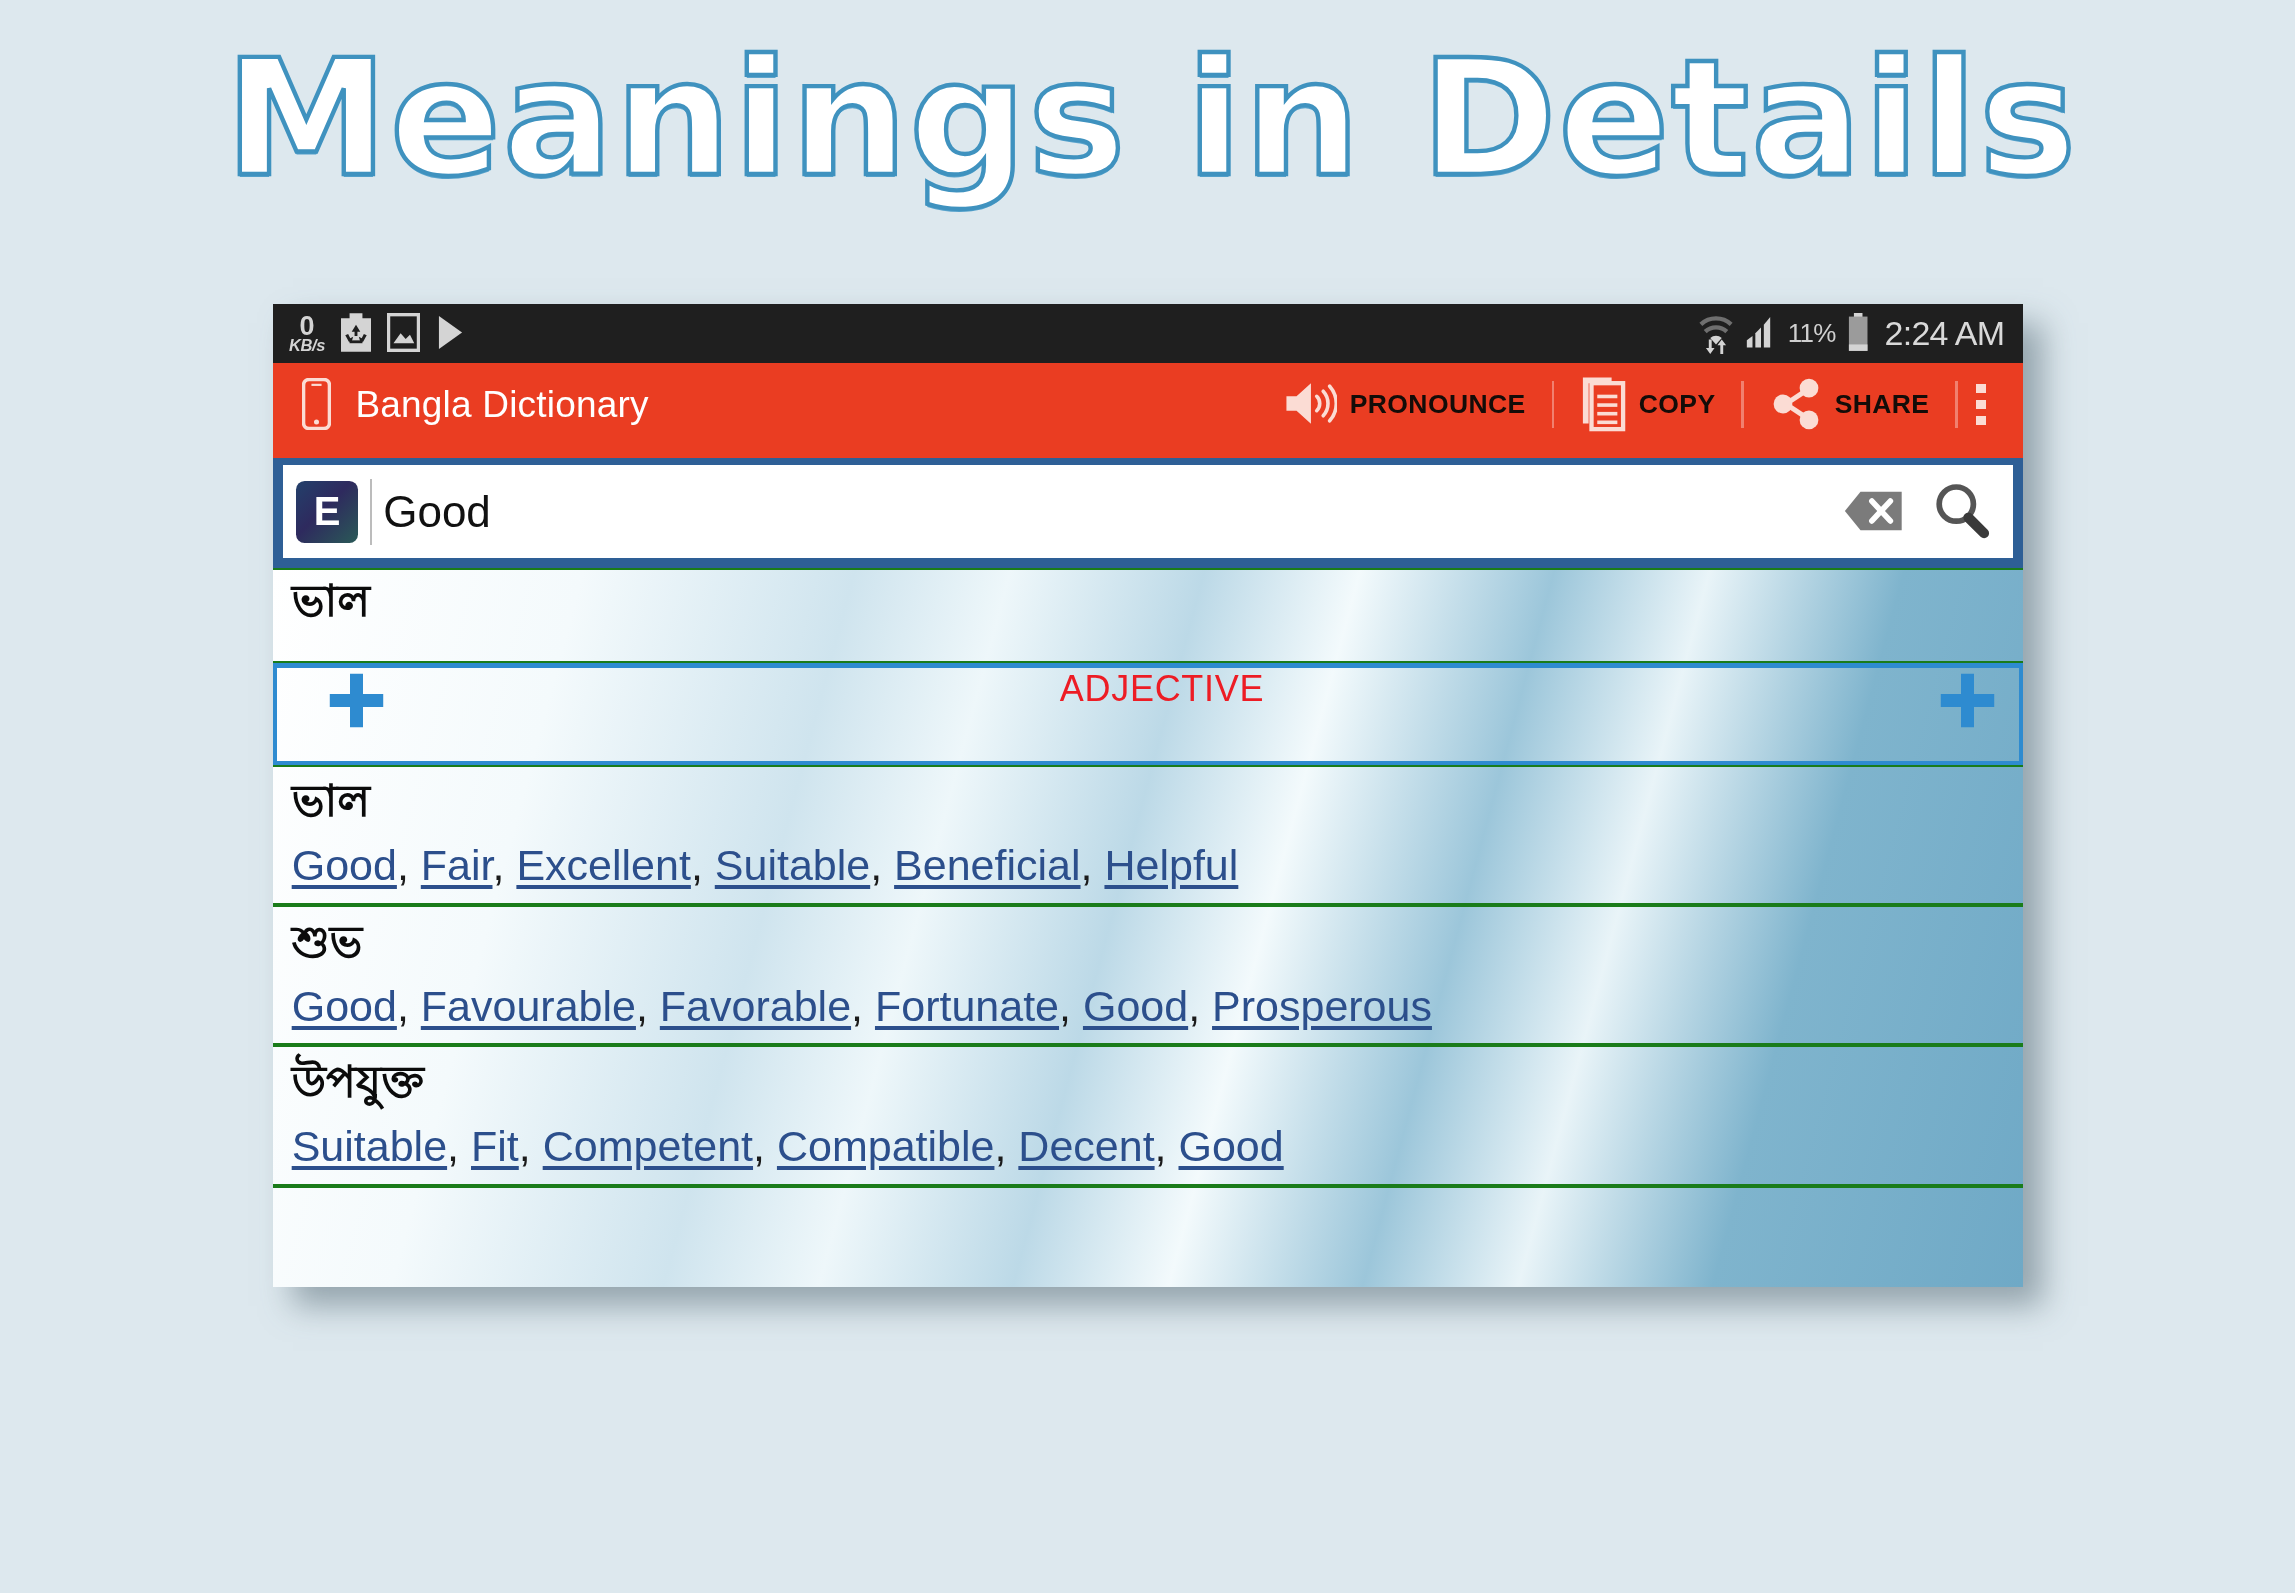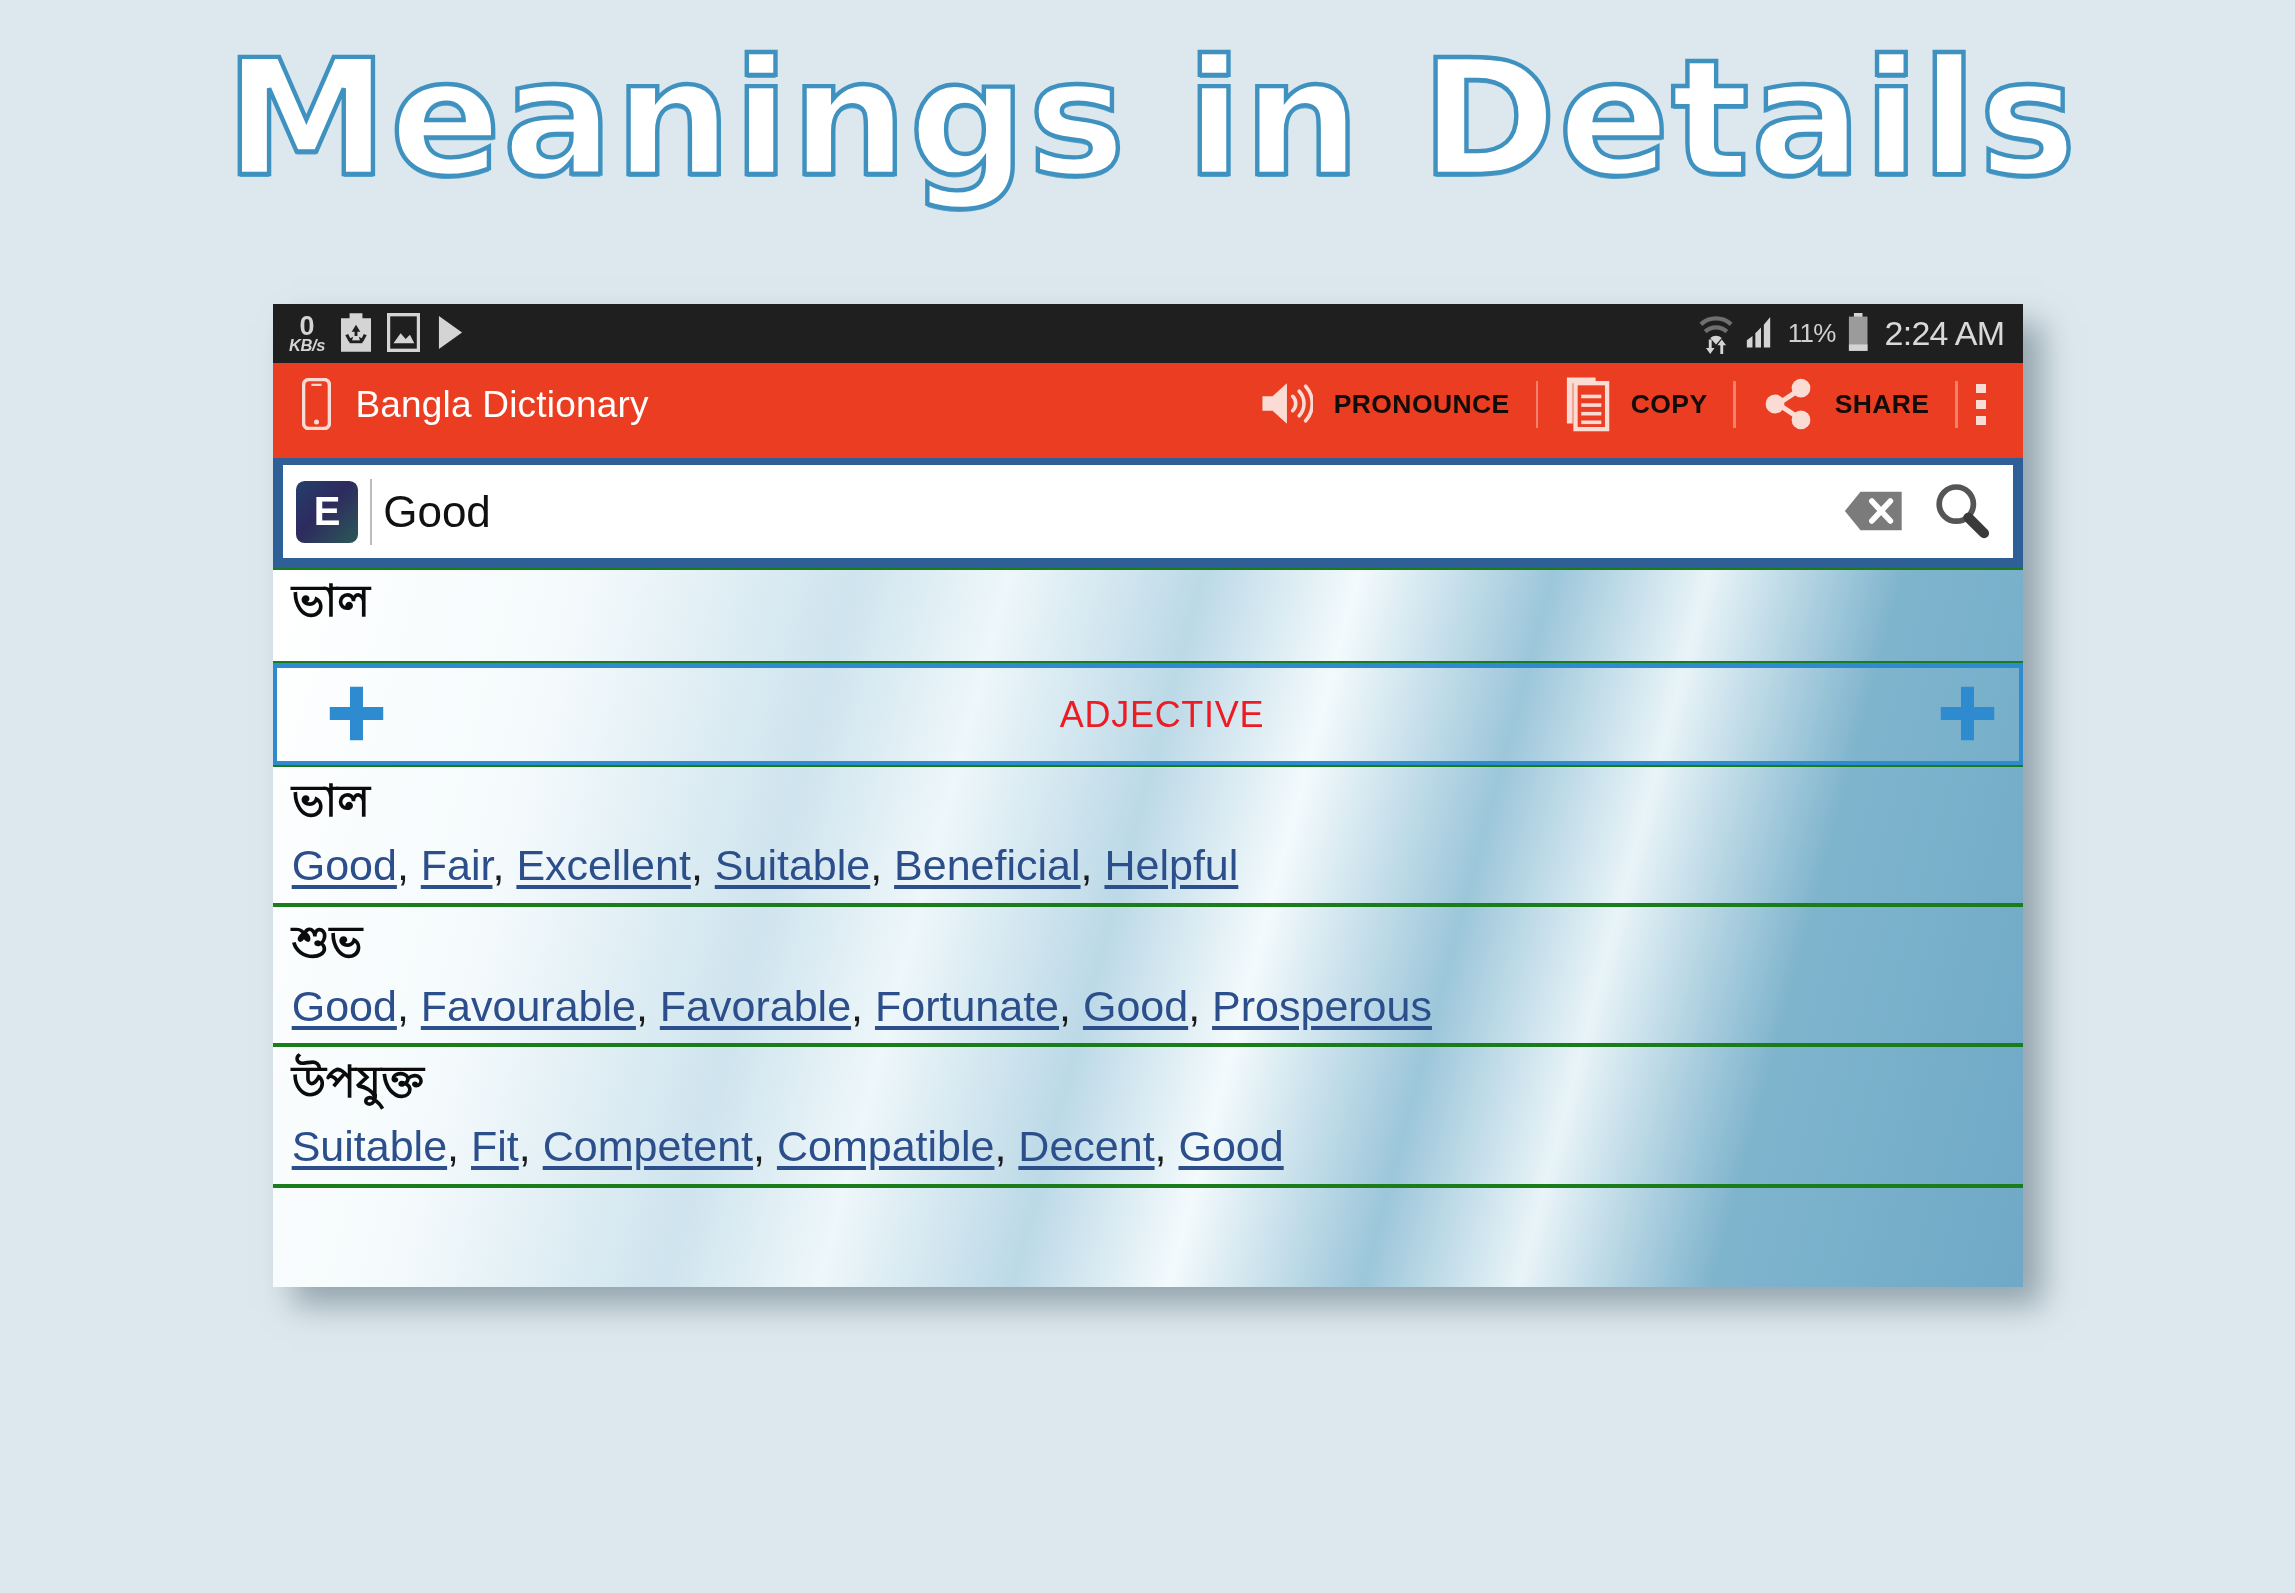--- a/index.html
+++ b/index.html
@@ -62,21 +62,21 @@
     display:flex;align-items:center;
     padding:0 13px 12px 29px;box-sizing:border-box;
     position:relative;
   }
   .app-title{
     color:#ffffff;font-size:37px;margin-left:24.4px;letter-spacing:0.2px;
     white-space:nowrap;
   }
   .ab-actions{margin-left:auto;display:flex;align-items:center;}
   .ab-btn{
-    display:flex;align-items:center;gap:21px;
+    display:flex;align-items:center;gap:13px;
     padding:0 26px;height:95px;position:relative;
   }
   .ab-btn .lbl{
     color:#140c08;font-size:26.5px;font-weight:bold;letter-spacing:0.4px;white-space:nowrap;
   }
   .ab-sep{width:2.2px;height:47px;background:rgba(255,255,255,.35);}
   .ab-more{padding:0 24.4px 0 18.7px;display:flex;flex-direction:column;gap:6.5px;align-items:center;}
   .ab-more i{display:block;width:9.3px;height:9.3px;background:#fbdcd4;}
 
   
@@ -138,21 +138,21 @@
   }
   .syn a{color:#2c4f8c;text-decoration:underline;text-underline-offset:5px;}
   .syn .cm{color:#1b1b1b;text-decoration:none;}
 
   
   .posrow{
     height:102px;
     border:4.3px solid #2e8bd0;
     border-top-width:5.7px;
     box-sizing:border-box;
-    display:flex;align-items:center;
+    display:flex;align-items:flex-start;
     position:relative;
     background:transparent;
     padding-left:28px;
   }
   .plus{flex:0 0 auto;margin:0 18.7px;}
   .pos-label{
     flex:1;text-align:center;color:#ed1c24;
     font-size:36px;letter-spacing:0.7px;font-weight:normal;
   }
   .rowtail{border-top:2.2px solid #1a7c1a;height:50px;background:rgba(255,255,255,.0);}

